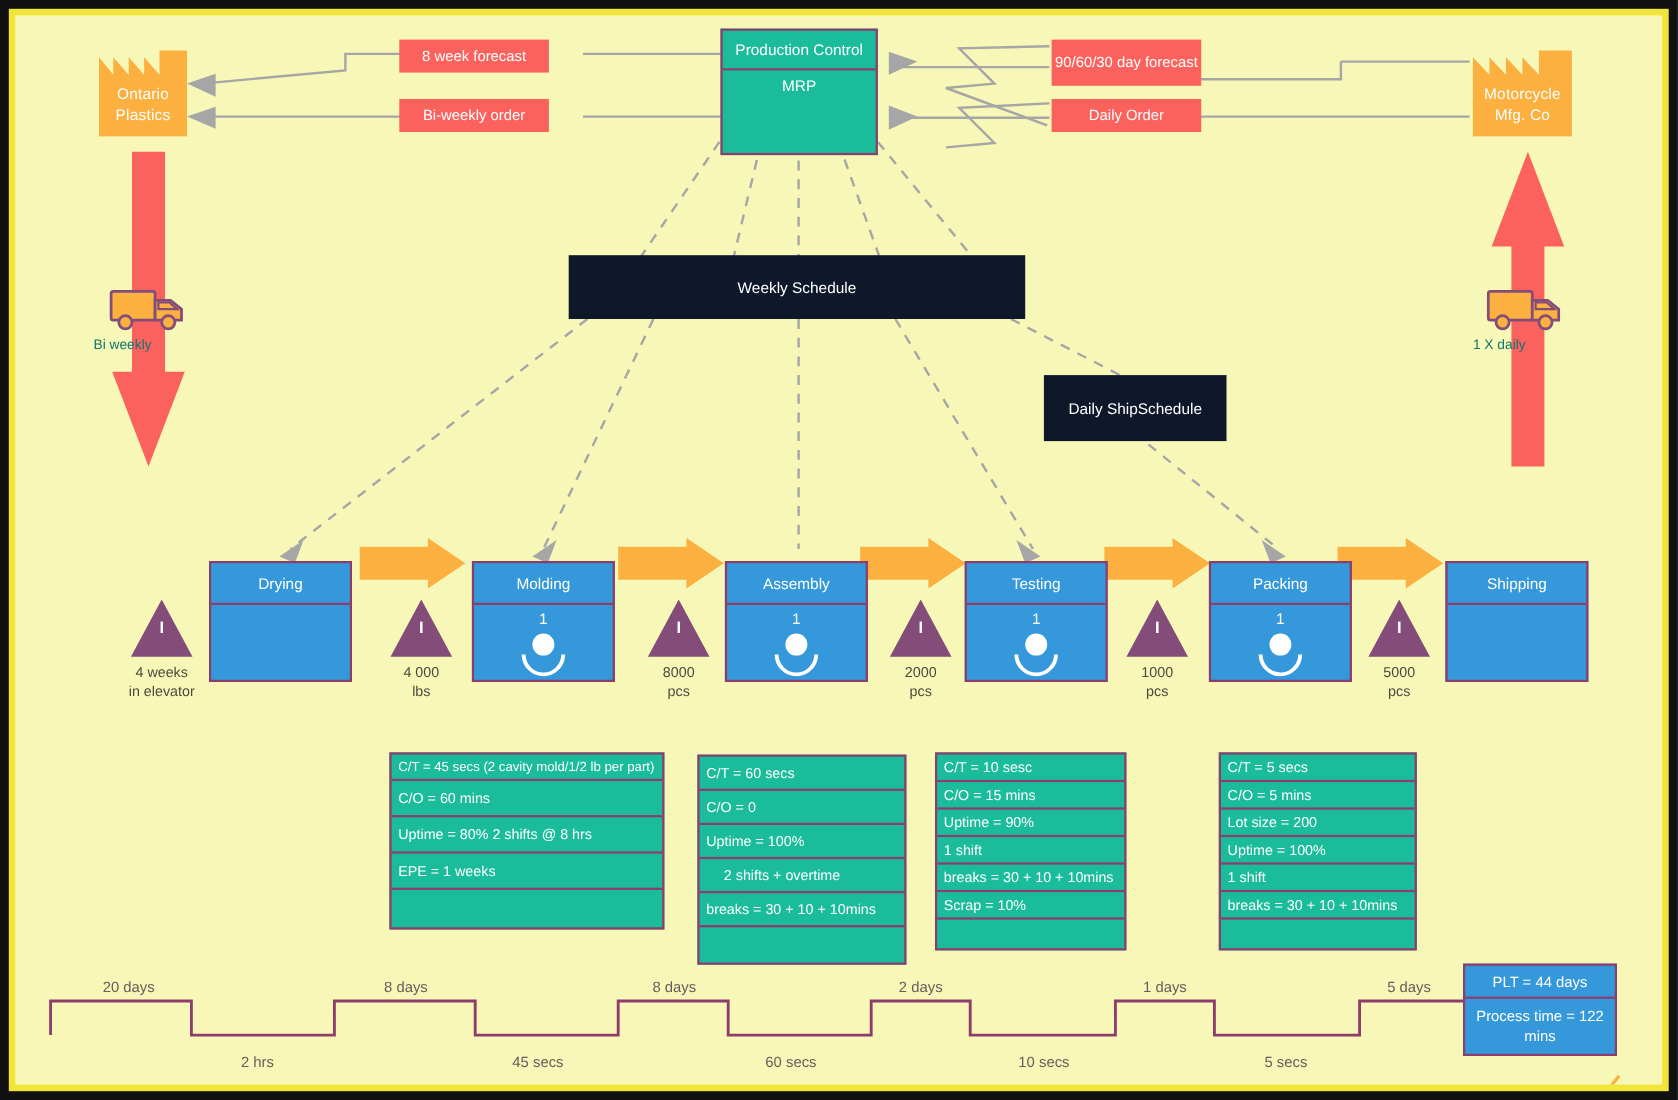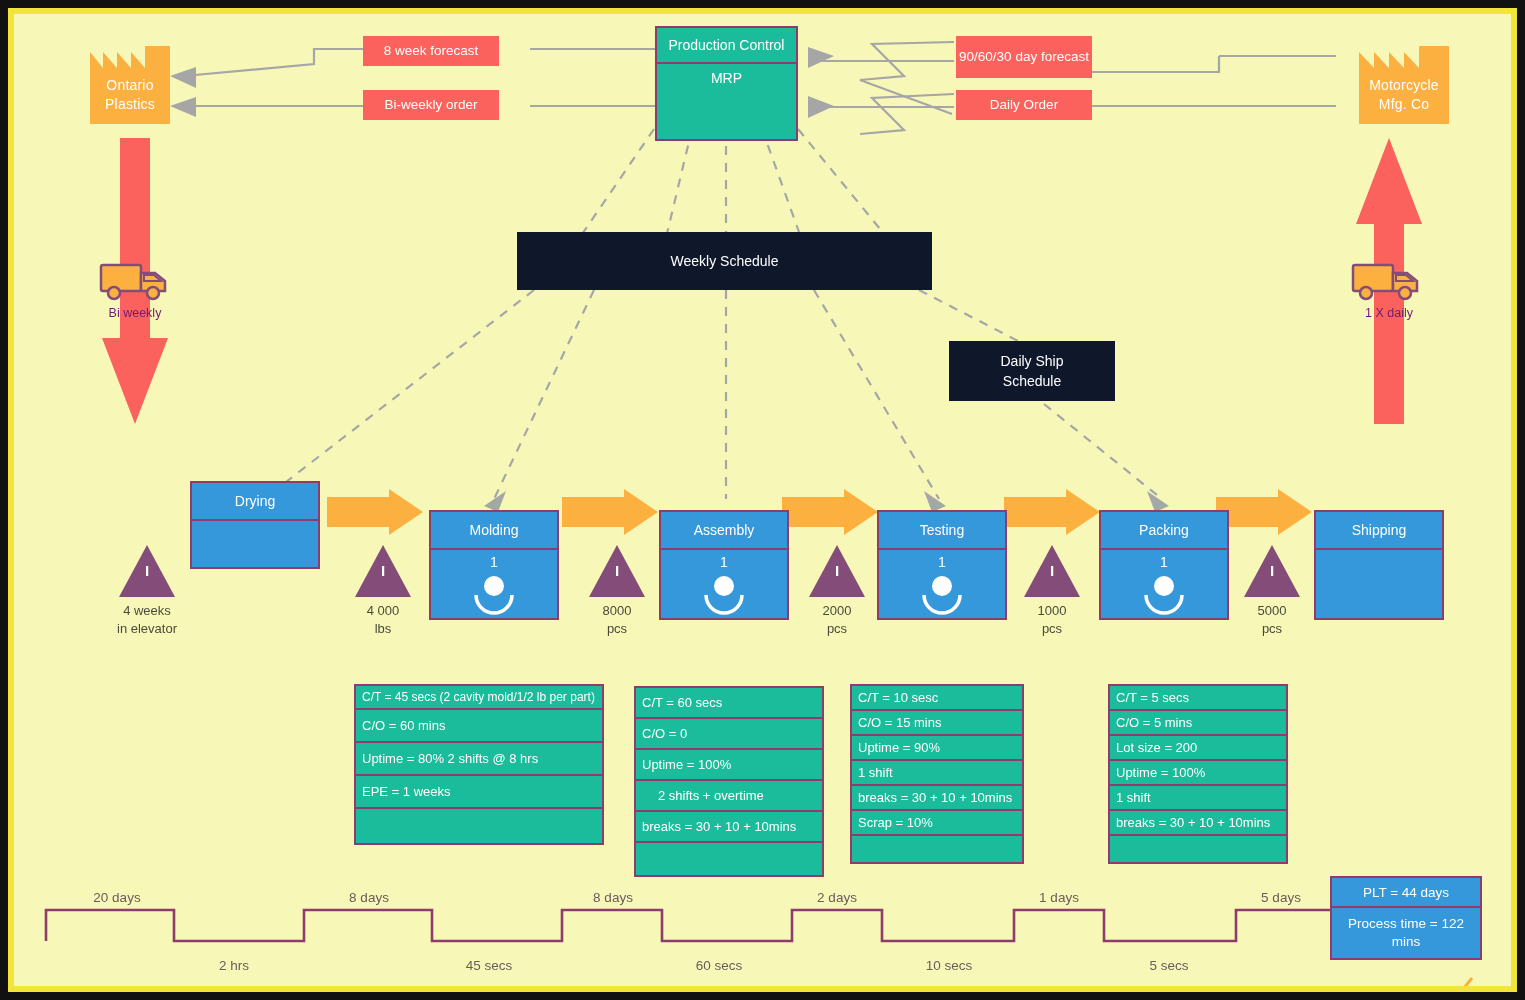--- a/index.html
+++ b/index.html
@@ -61,21 +61,21 @@
   
   .tl-top{position:absolute;color:#6B5B5B;font-size:13.5px;text-align:center;}
   .tl-bot{position:absolute;color:#6B5B5B;font-size:13.5px;text-align:center;}
 
   .summary{position:absolute;background:#3498DB;border:2px solid #8E3C6C;box-sizing:border-box;}
   .summary .s1{position:absolute;left:0;right:0;top:0;height:28px;border-bottom:2px solid #8E3C6C;
       color:#fff;font-size:13.5px;display:flex;align-items:center;justify-content:center;}
   .summary .s2{position:absolute;left:0;right:0;top:30px;bottom:0;color:#fff;font-size:13.5px;
       line-height:18px;display:flex;align-items:center;justify-content:center;text-align:center;}
 
-  .shiplabel{position:absolute;color:#701a75;font-size:12.5px;text-align:center;width:100px;}
+  .shiplabel{position:absolute;color:#0f766e;font-size:12.5px;text-align:left;width:100px;}
   svg{display:block;overflow:visible;}
 </style>
 </head>
 <body>
 
 <div id="frame">
 <div id="yellowborder"></div>
 <div id="canvas">
 
   <svg class="abs" style="left:0;top:0;width:1497px;height:972px;">
@@ -132,21 +132,21 @@
     <svg class="roof" viewBox="0 0 80 28" preserveAspectRatio="none">
       <path d="M0 28 L0 6 L13 22 L13 6 L27 22 L27 6 L41 22 L41 6 L55 22 L55 0 L80 0 L80 28 Z" fill="#FBB040"></path>
     </svg>
     <div class="body"></div>
     <div class="label">
       <div>Ontario</div>
       <div>Plastics</div>
     </div>
   </div>
 
-  <div class="factory" style="left:1325px;top:32px;width:90px;height:80px;margin-left:20px;">
+  <div class="factory" style="left:1325px;top:32px;width:90px;height:80px;">
     <svg class="roof" viewBox="0 0 90 28" preserveAspectRatio="none">
       <path d="M0 28 L0 6 L15 22 L15 6 L30 22 L30 6 L45 22 L45 6 L60 22 L60 0 L90 0 L90 28 Z" fill="#FBB040"></path>
     </svg>
     <div class="body"></div>
     <div class="label">
       <div>Motorcycle</div>
       <div>Mfg. Co</div>
     </div>
   </div>
 
@@ -154,21 +154,21 @@
   <div class="redbox" style="left:349px;top:76px;width:136px;height:30px;">Bi-weekly order</div>
   <div class="redbox" style="left:942px;top:22px;width:136px;height:42px;">90/60/30 day forecast</div>
   <div class="redbox" style="left:942px;top:76px;width:136px;height:30px;">Daily Order</div>
 
   <div class="tealbox" style="left:641px;top:12px;width:143px;height:115px;">
     <div class="hdr">Production Control</div>
     <div class="sub">MRP</div>
   </div>
 
   <div class="purplebox" style="left:503px;top:218px;width:415px;height:58px;">Weekly Schedule</div>
-  <div class="purplebox" style="left:935px;top:327px;width:166px;height:60px;flex-direction:column;">
+  <div class="purplebox" style="left:935px;top:327px;width:166px;height:60px;flex-direction:row;">
     <div>Daily Ship</div>
     <div>Schedule</div>
   </div>
 
   <svg class="abs" style="left:86px;top:124px;width:70px;height:286px;">
     <path d="M20 0 L50 0 L50 200 L68 200 L35 286 L2 200 L20 200 Z" fill="#FC625D"></path>
   </svg>
   <svg class="abs" style="left:85px;top:245px;width:76px;height:44px;">
     <rect x="2" y="6" width="40" height="26" rx="2" fill="#FBB040" stroke="#834C79" stroke-width="2.5"></rect>
     <path d="M42 14 L56 14 L66 22 L66 32 L42 32 Z" fill="#FBB040" stroke="#834C79" stroke-width="2.5"></path>
@@ -253,21 +253,21 @@
   <svg class="push" style="left:768px;top:475px;" viewBox="0 0 96 46">
     <path d="M0 8 L62 8 L62 0 L96 23 L62 46 L62 38 L0 38 Z" fill="#FBB040"></path>
   </svg>
   <svg class="push" style="left:990px;top:475px;" viewBox="0 0 96 46">
     <path d="M0 8 L62 8 L62 0 L96 23 L62 46 L62 38 L0 38 Z" fill="#FBB040"></path>
   </svg>
   <svg class="push" style="left:1202px;top:475px;" viewBox="0 0 96 46">
     <path d="M0 8 L62 8 L62 0 L96 23 L62 46 L62 38 L0 38 Z" fill="#FBB040"></path>
   </svg>
 
-  <div class="proc" style="left:176px;top:467px;width:130px;height:88px;padding-left:44px;">
+  <div class="proc" style="left:176px;top:496px;width:130px;height:110px;padding-left:44px;">
     <div class="ptitle">Drying</div>
     <div class="pcount"></div>
   </div>
 
   <div class="proc" style="left:415px;top:496px;width:130px;height:110px;">
     <div class="ptitle">Molding</div>
     <div class="pcount">1</div>
     <svg class="oper" viewBox="0 0 44 34">
       <circle cx="22" cy="11" r="10" fill="#fff"></circle>
       <path d="M4 20 A18 18 0 0 0 40 20" fill="none" stroke="#fff" stroke-width="3.5"></path>
@@ -354,21 +354,21 @@
   <div class="tl-top" style="left:768px;top:876px;width:110px;">2 days</div>
   <div class="tl-top" style="left:990px;top:876px;width:110px;">1 days</div>
   <div class="tl-top" style="left:1212px;top:876px;width:110px;">5 days</div>
 
   <div class="tl-bot" style="left:165px;top:944px;width:110px;">2 hrs</div>
   <div class="tl-bot" style="left:420px;top:944px;width:110px;">45 secs</div>
   <div class="tl-bot" style="left:650px;top:944px;width:110px;">60 secs</div>
   <div class="tl-bot" style="left:880px;top:944px;width:110px;">10 secs</div>
   <div class="tl-bot" style="left:1100px;top:944px;width:110px;">5 secs</div>
 
-  <div class="summary" style="left:1316px;top:862px;width:152px;height:84px;">
+  <div class="summary" style="left:1316px;top:862px;width:140px;height:84px;">
     <div class="s1">PLT = 44 days</div>
     <div class="s2">Process time = 122 mins</div>
   </div>
 
   <svg class="abs" style="left:1448px;top:962px;width:14px;height:14px;">
     <path d="M2 12 L10 2" stroke="#FBB040" stroke-width="3" fill="none"></path>
   </svg>
 
 </div>
 </div>

